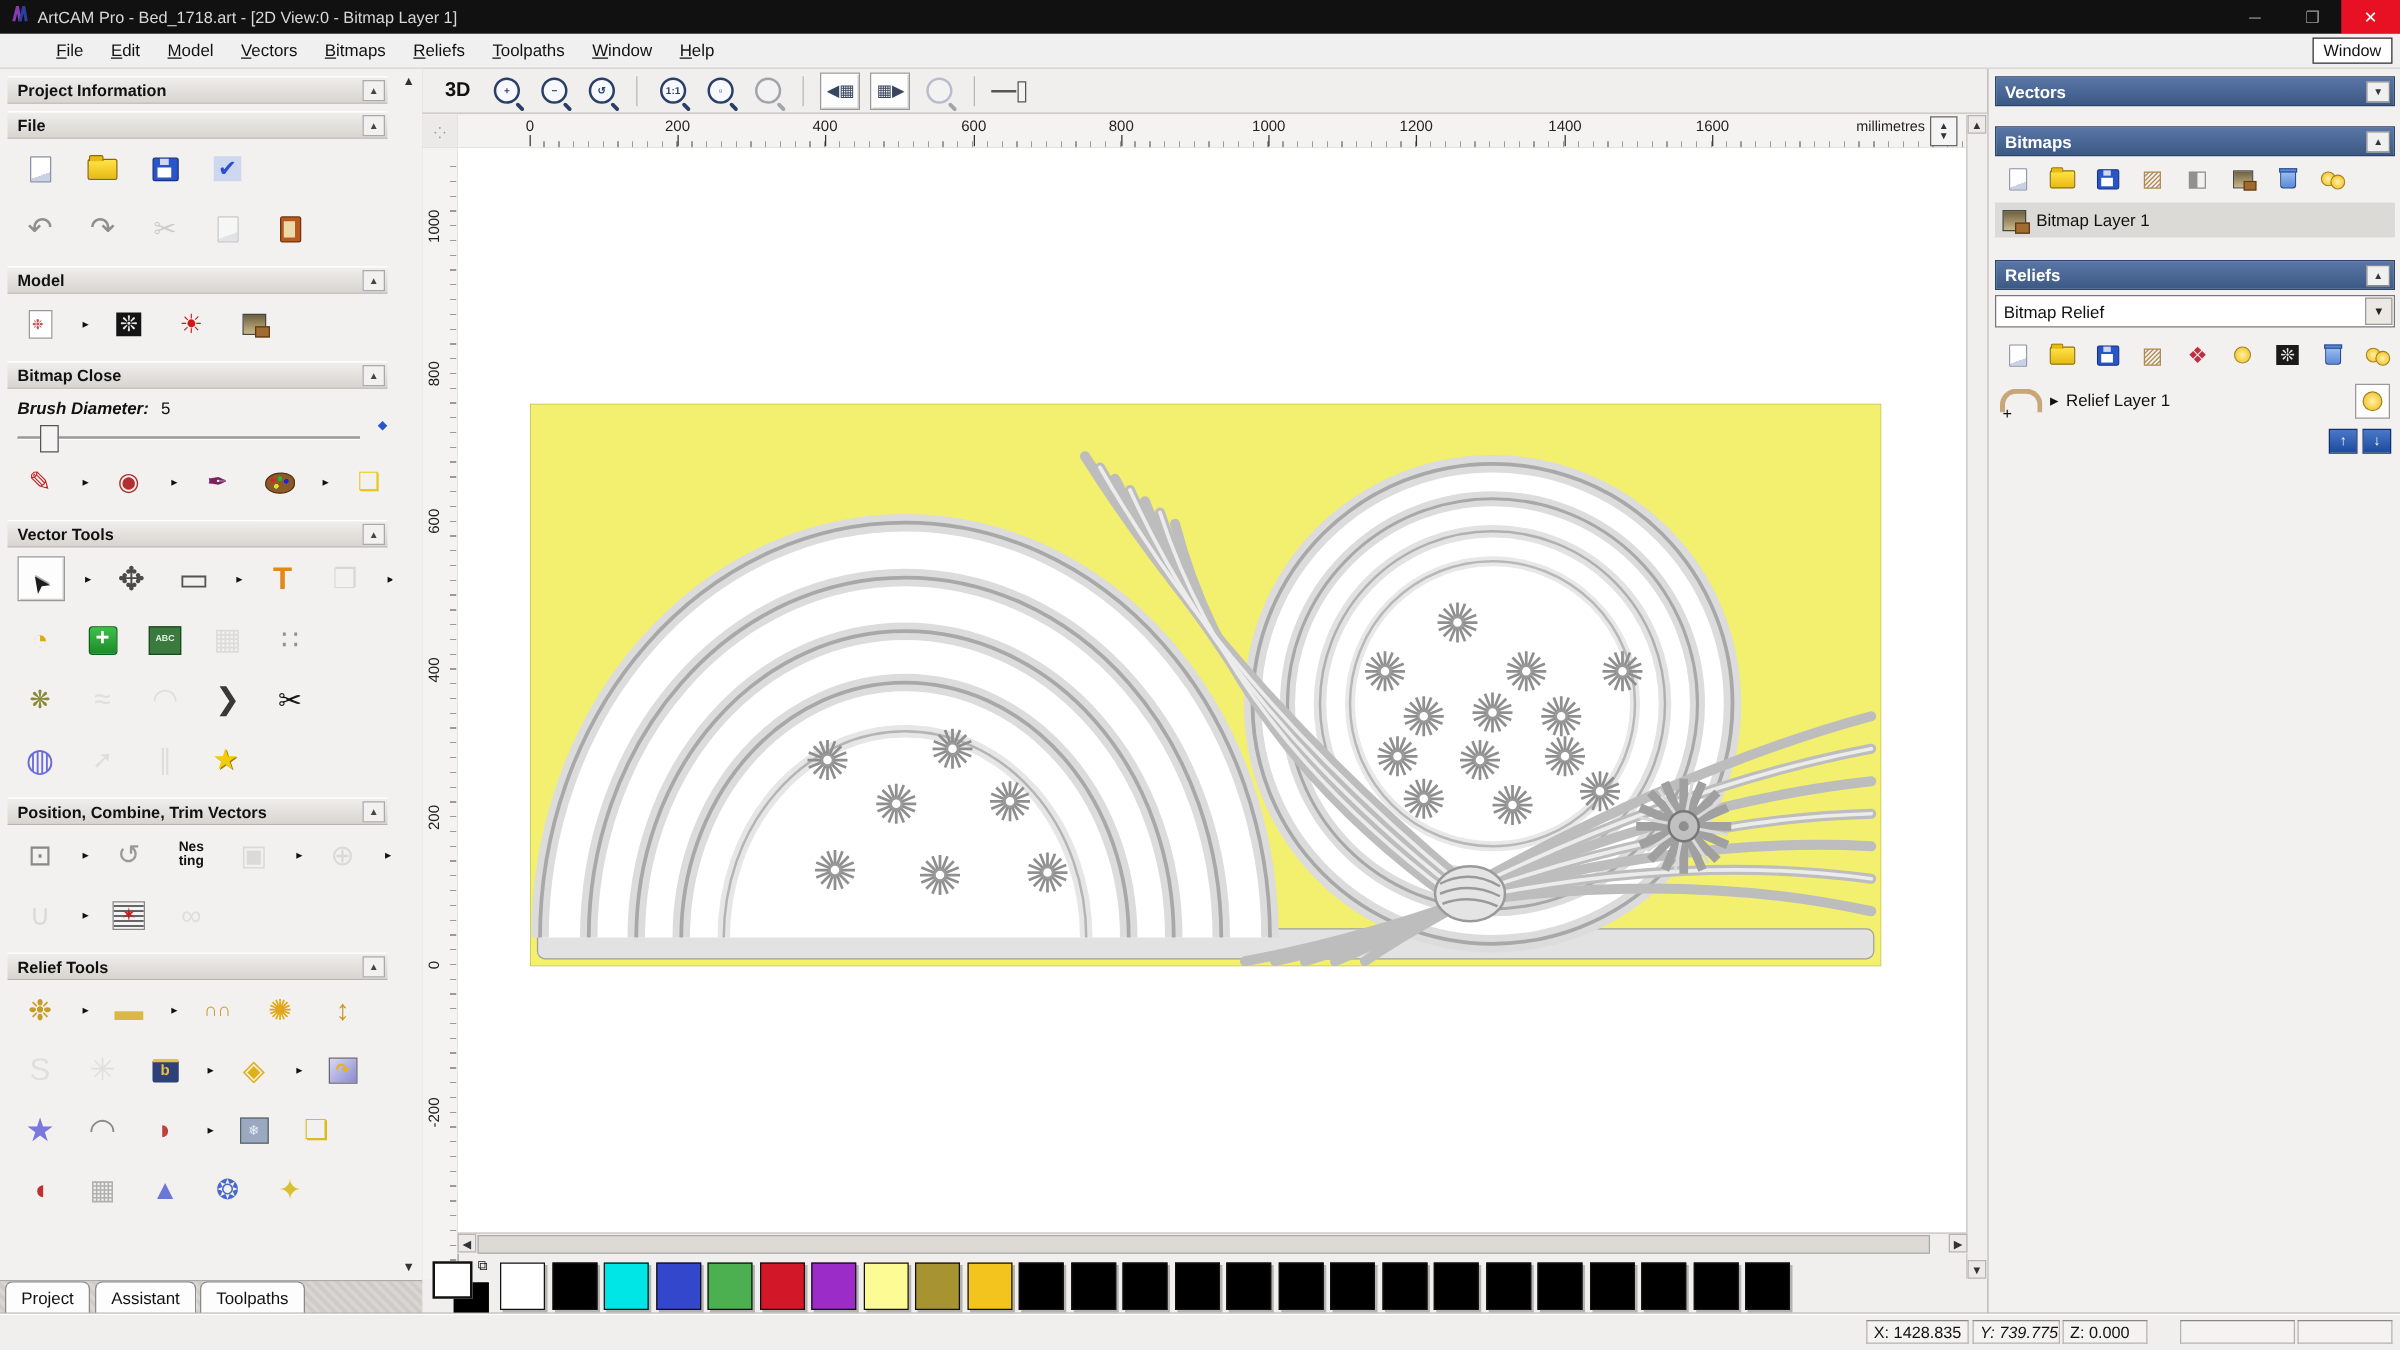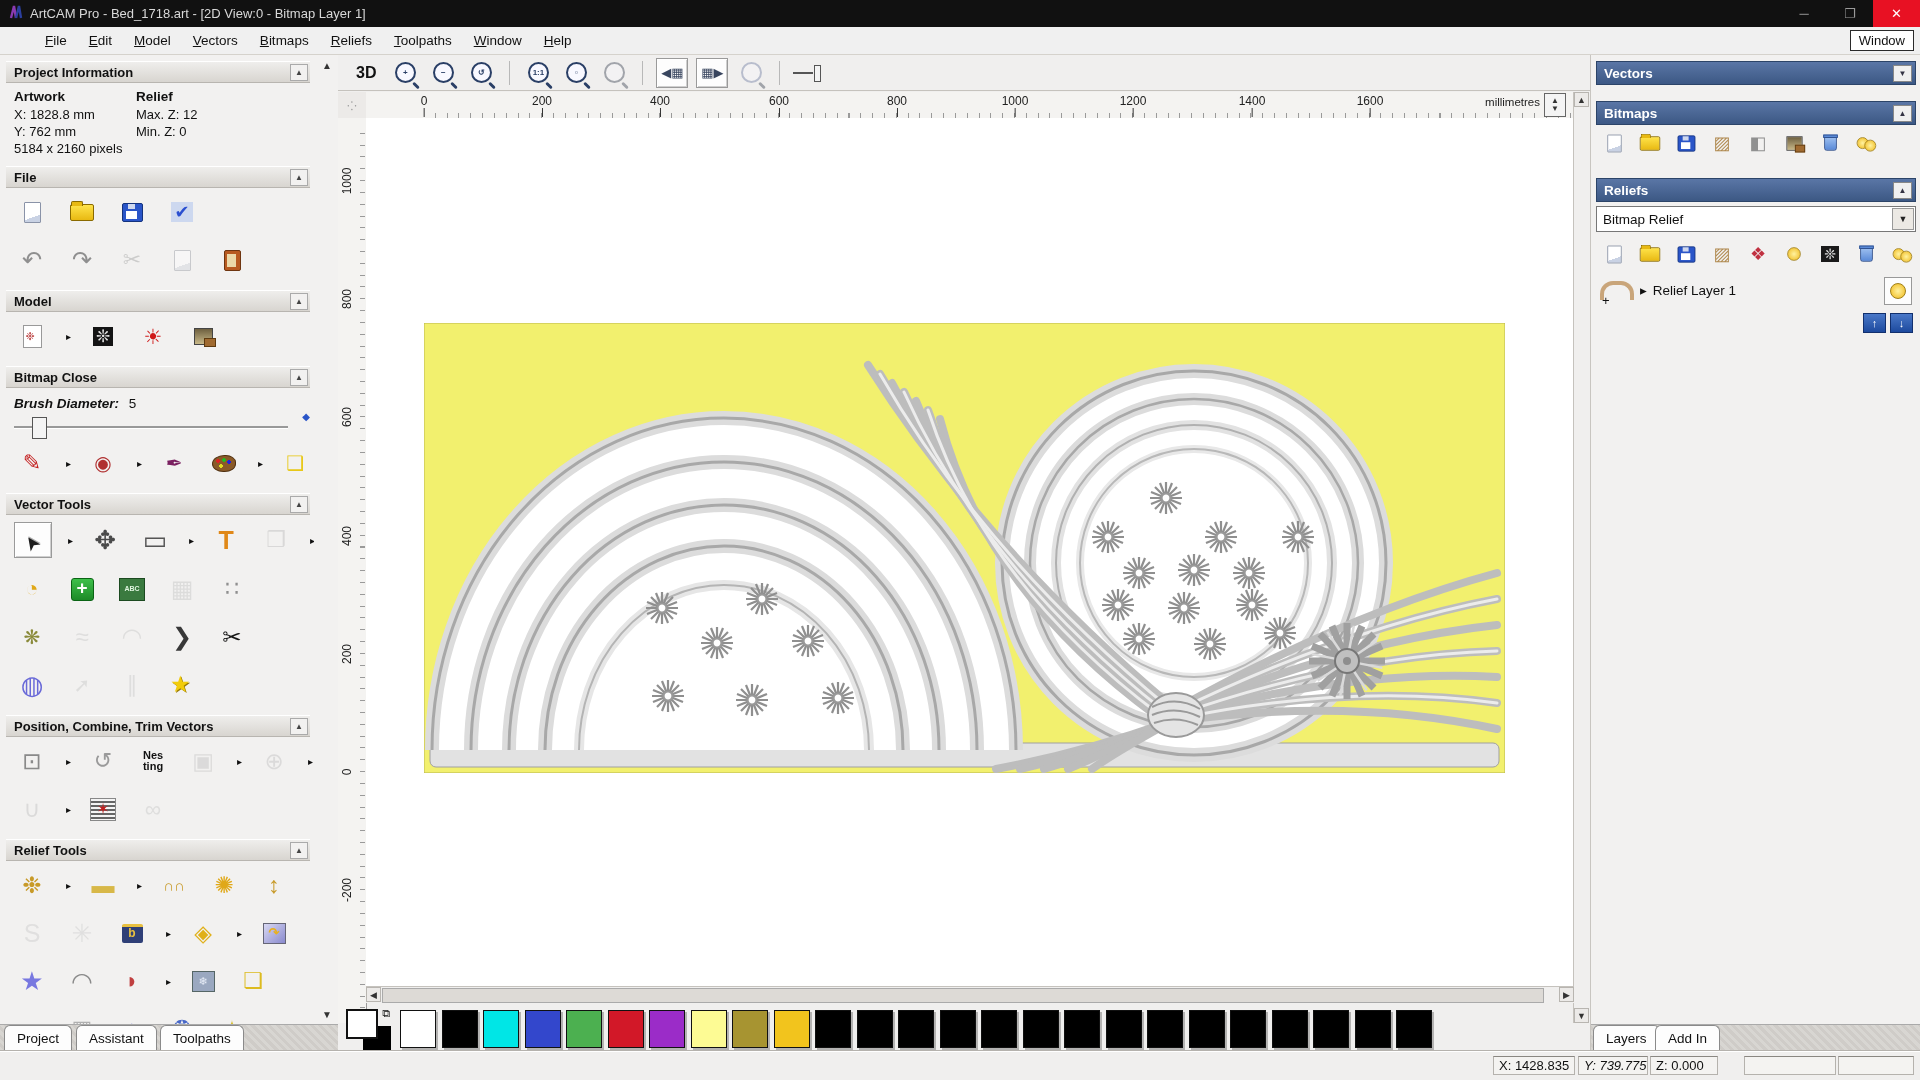--- a/index.html
+++ b/index.html
@@ -173,33 +173,20 @@
     <span class="menu-item">Help</span>
     <span class="menu-close">Window</span>
   </div>
 
   <div class="left-panel">
     <div class="lp-content">
       <div class="sect-h">
         <span class="t">Project Information</span>
         <span class="rollup">▲</span>
       </div>
-      <div class="pi-grid">
-        <div class="pi-col pi-col1">
-          <h4>Artwork</h4>
-          <div>X: 1828.8 mm</div>
-          <div>Y: 762 mm</div>
-          <div>5184 x 2160 pixels</div>
-        </div>
-        <div class="pi-col">
-          <h4>Relief</h4>
-          <div>Max. Z: 12</div>
-          <div>Min. Z: 0</div>
-        </div>
-      </div>
 
       <div class="sect-h">
         <span class="t">File</span>
         <span class="rollup">▲</span>
       </div>
       <div class="irow">
           <div class="tbtn">
             <span class="ic ic-doc"></span>
           </div>
           <div class="tbtn">
@@ -741,20 +728,24 @@
         <div class="tbtn">
           <span class="ic ic-mona"></span>
         </div>
         <div class="tbtn">
           <span class="ic ic-trash"></span>
         </div>
         <div class="tbtn">
           <span class="ic ic-bulbs"></span>
         </div>
       </div>
+    <div class="layer-row">
+      <span class="ic ic-mona"></span>
+      <span>Bitmap Layer 1</span>
+    </div>
 
     <div class="rp-h" style="margin-top:18px;">
       <span class="t">Reliefs</span>
       <span class="hbtn">▲</span>
     </div>
     <div class="dd">
       <span>Bitmap Relief</span>
       <span class="ddbtn">▼</span>
     </div>
     <div class="irow-sm">
@@ -793,24 +784,20 @@
       <span>Relief Layer 1</span>
       <span class="bulbbtn">
           <span class="ic ic-bulb"></span>
         </span>
     </div>
     <div class="updown">
       <span class="udbtn">↑</span>
       <span class="udbtn">↓</span>
     </div>
 
-    <div class="tabstrip">
-      <div class="tab active" style="left:2px;">Layers</div>
-      <div class="tab" style="left:64px;">Add In</div>
-    </div>
   </div>
 
   <div class="statusbar">
     <div class="sbox" style="left:1493px;width:82px;">X: 1428.835</div>
     <div class="sbox" style="left:1578px;width:70px;font-style:italic;">Y: 739.775</div>
     <div class="sbox" style="left:1650px;width:68px;text-align:right;">Z: 0.000</div>
     <div class="sbox" style="left:1744px;width:92px;"></div>
     <div class="sbox" style="left:1838px;width:76px;"></div>
   </div>
 

